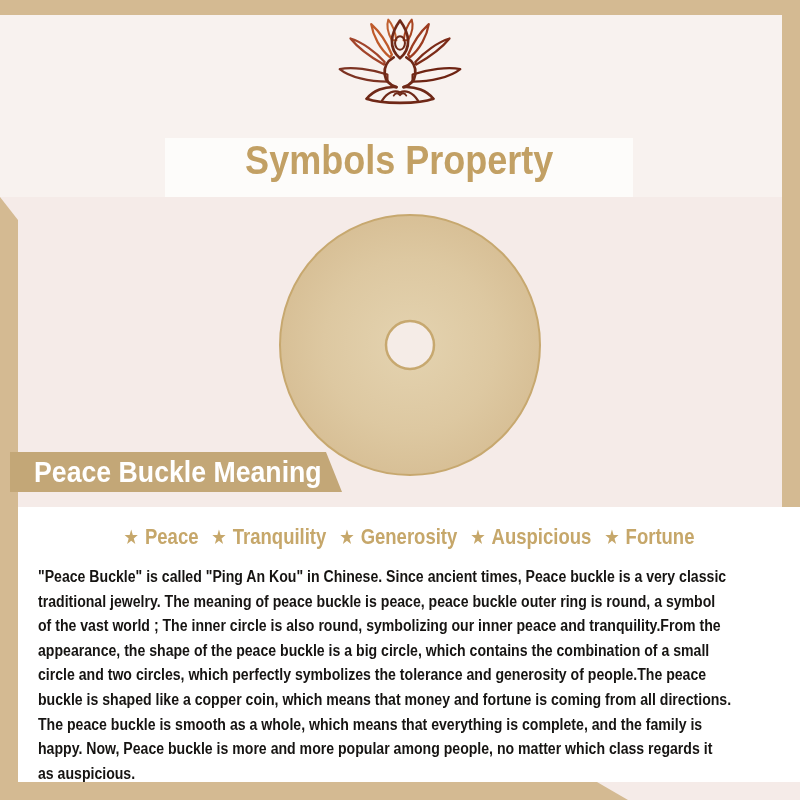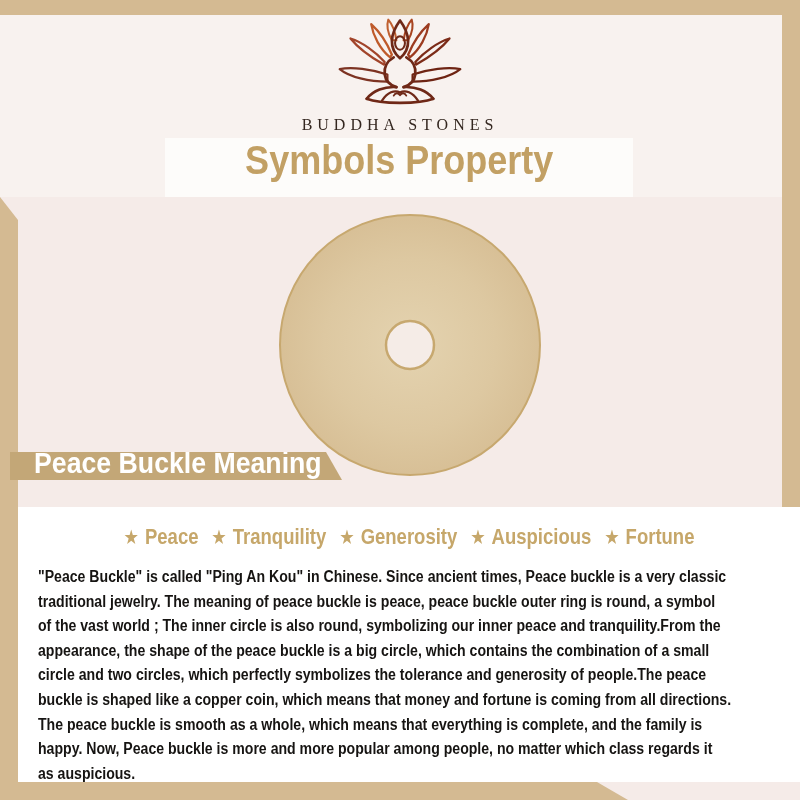--- a/index.html
+++ b/index.html
@@ -31,23 +31,23 @@
     background:#fdfcfa;display:flex;align-items:flex-start;justify-content:center;
   }
   .title-banner .title{
     font-size:40px;font-weight:700;color:#c2a064;white-space:nowrap;
     transform:scaleX(.9);transform-origin:50% 50%;
   }
   
   .buckle{position:absolute;left:265px;top:200px;width:290px;height:290px;}
   
   .ribbon{
-    position:absolute;left:10px;top:452px;width:332px;height:28px;background:#c3a777;
+    position:absolute;left:10px;top:452px;width:332px;height:40px;background:#c3a777;
     clip-path:polygon(0 0,calc(100% - 16px) 0,100% 100%,0 100%);
-    display:flex;align-items:flex-end;
+    display:flex;align-items:center;
   }
   .ribbon .ribbon-label{
     margin-left:24px;font-size:29px;font-weight:700;color:#ffffff;white-space:nowrap;
     transform:scaleX(.92);transform-origin:0 50%;
   }
   
   .content{
     position:absolute;left:18px;top:507px;width:782px;height:275px;background:#ffffff;
     overflow:hidden;
   }
@@ -98,21 +98,20 @@
       <path d="M154,92 C168,100 176,114 174,130 C172,144 162,154 148,158" stroke="#6f2817" stroke-width="6"></path>
 
       <path d="M132,158 C106,156 80,166 66,184" stroke="#6f2817" stroke-width="6"></path>
       <path d="M148,158 C174,156 200,166 214,184" stroke="#6f2817" stroke-width="6"></path>
       <path d="M66,184 C96,196 184,196 214,184" stroke="#6f2817" stroke-width="6"></path>
       <path d="M100,188 C112,170 128,163 140,170" stroke="#6f2817" stroke-width="5"></path>
       <path d="M180,188 C168,170 152,163 140,170" stroke="#6f2817" stroke-width="5"></path>
       <path d="M126,177 c4,-7 10,-7 14,-1 c4,-6 10,-6 14,1" stroke="#6f2817" stroke-width="4"></path>
     </g>
   </svg>
-  <div class="brand-name">BUDDHA STONES</div>
 
   <div class="title-banner">
     <span class="title">Symbols Property</span>
   </div>
 
   <svg class="buckle" viewBox="0 0 290 290">
     <defs>
       <radialGradient id="buckleGrad" cx="50%" cy="50%" r="55%">
         <stop offset="0%" stop-color="#e4d3b0"></stop>
         <stop offset="60%" stop-color="#ddc8a1"></stop>

